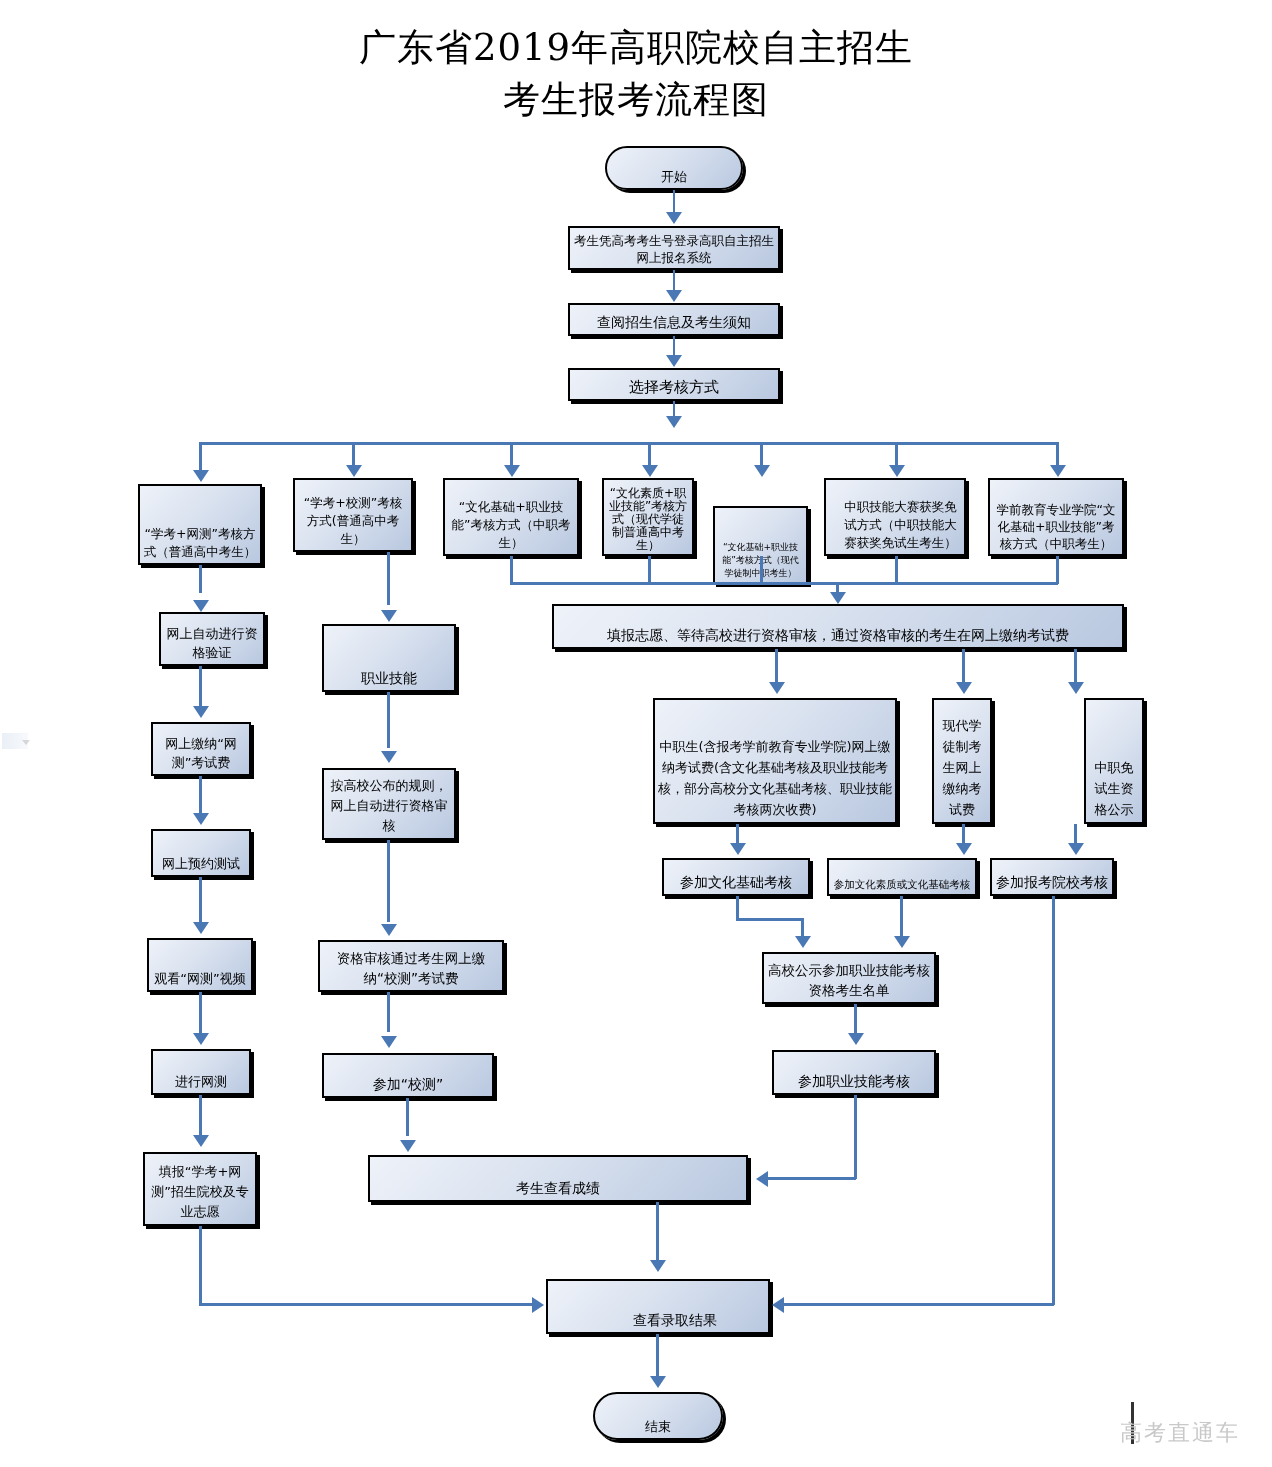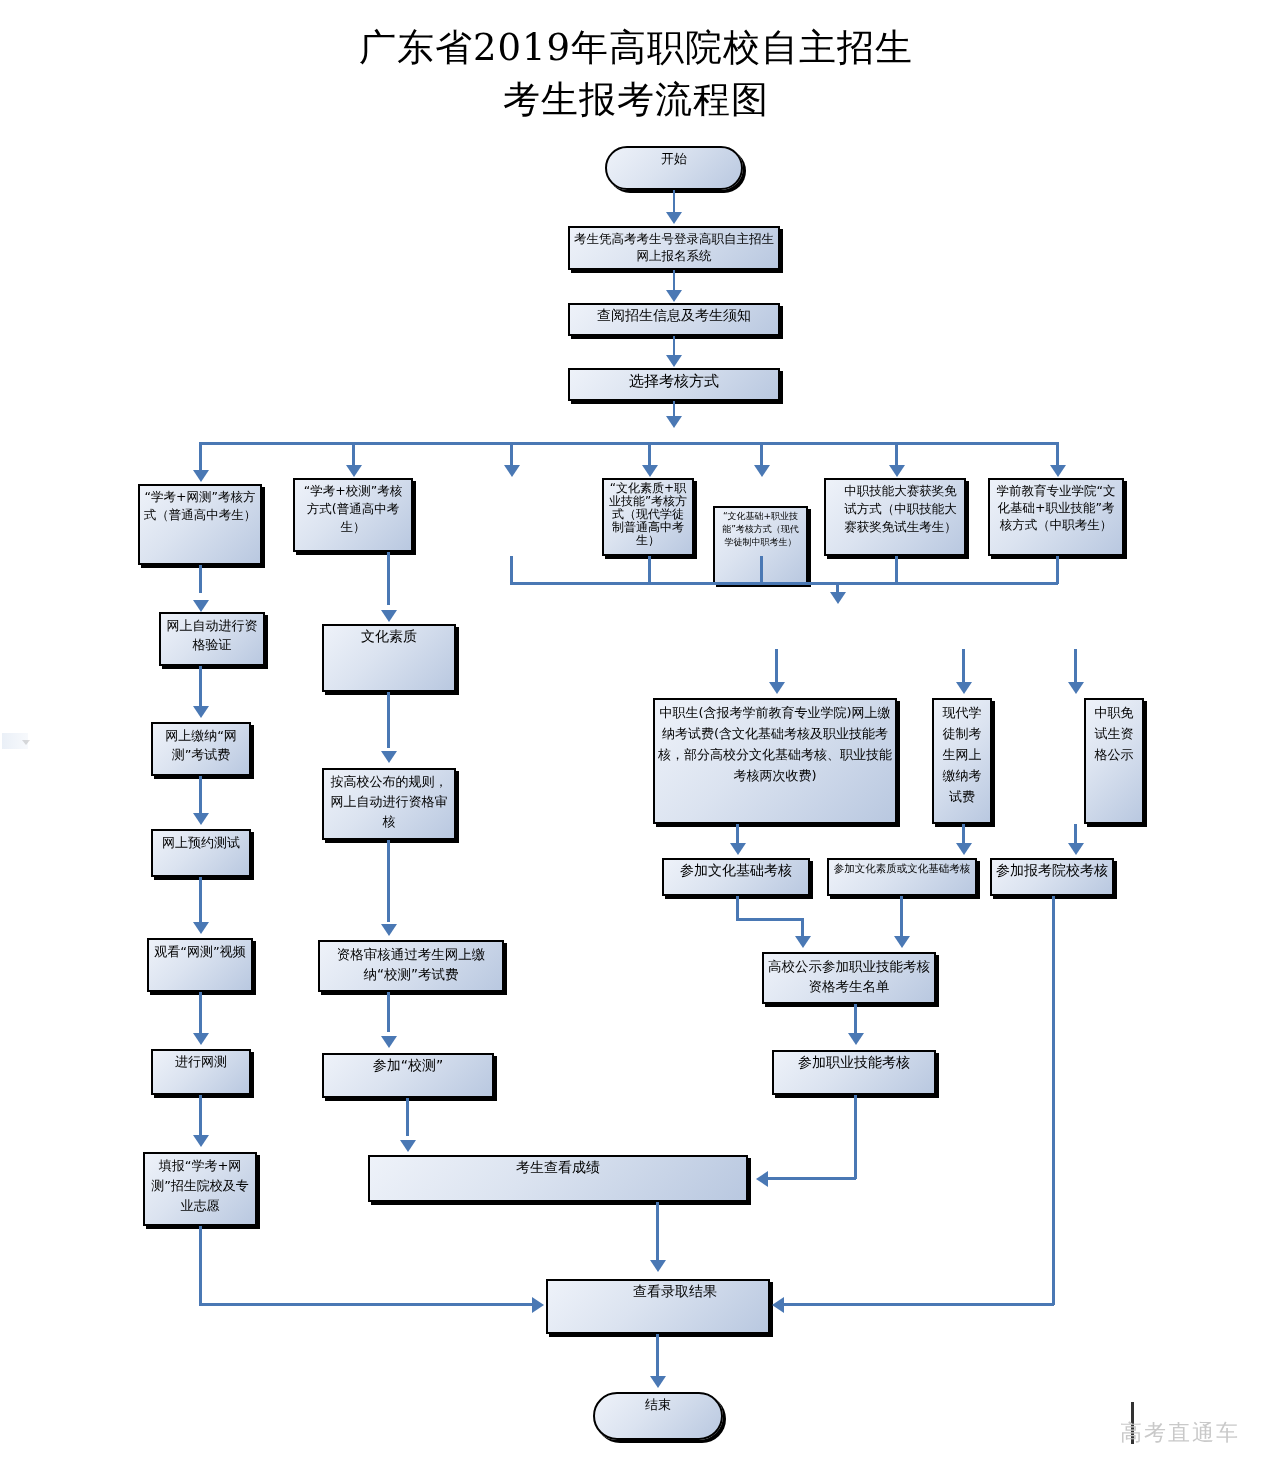--- a/index.html
+++ b/index.html
@@ -13,21 +13,21 @@
     font-size:37px;line-height:52px;color:#000;letter-spacing:1px;
   }
   .title .l2{display:block;}
 
   
   .node{
     position:absolute;box-sizing:border-box;
     border:2.5px solid #000;
     background:linear-gradient(135deg,#eef2f9 0%,#dbe3f0 42%,#b9c8e0 100%);
     box-shadow:3px 3px 0 0 #000;
-    display:flex;align-items:flex-start;justify-content:center;
+    display:flex;align-items:flex-end;justify-content:center;
     text-align:center;color:#000;
     font-family:"DejaVu Sans","Liberation Sans",sans-serif;
     padding:2px 3px;
   }
   .node span{display:block;width:100%;}
   .term{
     border-radius:26px;
     box-shadow:3px 3px 0 0 #000;
   }
 
@@ -73,20 +73,23 @@
   </div>
 
   <div class="node" style="left:138px;top:484px;width:124px;height:81px;font-size:12.5px;line-height:18px;">
     <span>“学考+网测”考核方式（普通高中考生）</span>
   </div>
 
   <div class="node" style="left:293px;top:478px;width:120px;height:74px;font-size:12.5px;line-height:18px;">
     <span>“学考+校测”考核方式(普通高中考生）</span>
   </div>
 
+  <div class="node" style="left:443px;top:478px;width:136px;height:78px;font-size:12.5px;line-height:18px;">
+    <span>“文化基础+职业技能”考核方式（中职考生）</span>
+  </div>
 
   <div class="node" style="left:602px;top:478px;width:92px;height:78px;font-size:12px;line-height:13px;">
     <span>“文化素质+职业技能”考核方式（现代学徒制普通高中考生）</span>
   </div>
 
   <div class="node" style="left:713px;top:478px;width:95px;height:78px;font-size:9px;line-height:13px;margin-top:28px;">
     <span>“文化基础+职业技能”考核方式（现代学徒制中职考生）</span>
   </div>
 
   <div class="node" style="left:824px;top:478px;width:142px;height:78px;font-size:12.5px;line-height:18px;padding-left:14px;">
@@ -115,35 +118,38 @@
 
   <div class="node" style="left:151px;top:1049px;width:100px;height:46px;font-size:13px;">
     <span>进行网测</span>
   </div>
 
   <div class="node" style="left:143px;top:1152px;width:114px;height:74px;font-size:13px;line-height:20px;">
     <span>填报“学考+网测”招生院校及专业志愿</span>
   </div>
 
   <div class="node" style="left:322px;top:624px;width:134px;height:68px;font-size:14px;">
-    <span>文化素质</span>
+    <span>职业技能</span>
   </div>
 
   <div class="node" style="left:322px;top:768px;width:134px;height:72px;font-size:13px;line-height:20px;">
     <span>按高校公布的规则，网上自动进行资格审核</span>
   </div>
 
   <div class="node" style="left:318px;top:940px;width:186px;height:52px;font-size:13.5px;line-height:20px;">
     <span>资格审核通过考生网上缴纳“校测”考试费</span>
   </div>
 
   <div class="node" style="left:322px;top:1053px;width:172px;height:45px;font-size:14px;">
     <span>参加“校测”</span>
   </div>
 
+  <div class="node" style="left:552px;top:604px;width:572px;height:45px;font-size:14px;">
+    <span>填报志愿、等待高校进行资格审核，通过资格审核的考生在网上缴纳考试费</span>
+  </div>
 
   <div class="node" style="left:653px;top:698px;width:244px;height:126px;font-size:13px;line-height:21px;">
     <span>中职生(含报考学前教育专业学院)网上缴纳考试费(含文化基础考核及职业技能考核，部分高校分文化基础考核、职业技能考核两次收费)</span>
   </div>
 
   <div class="node" style="left:932px;top:698px;width:60px;height:126px;font-size:13px;line-height:21px;">
     <span>现代学徒制考生网上缴纳考试费</span>
   </div>
 
   <div class="node" style="left:1044px;top:698px;width:60px;height:126px;font-size:13px;line-height:21px;margin-left:40px;">

